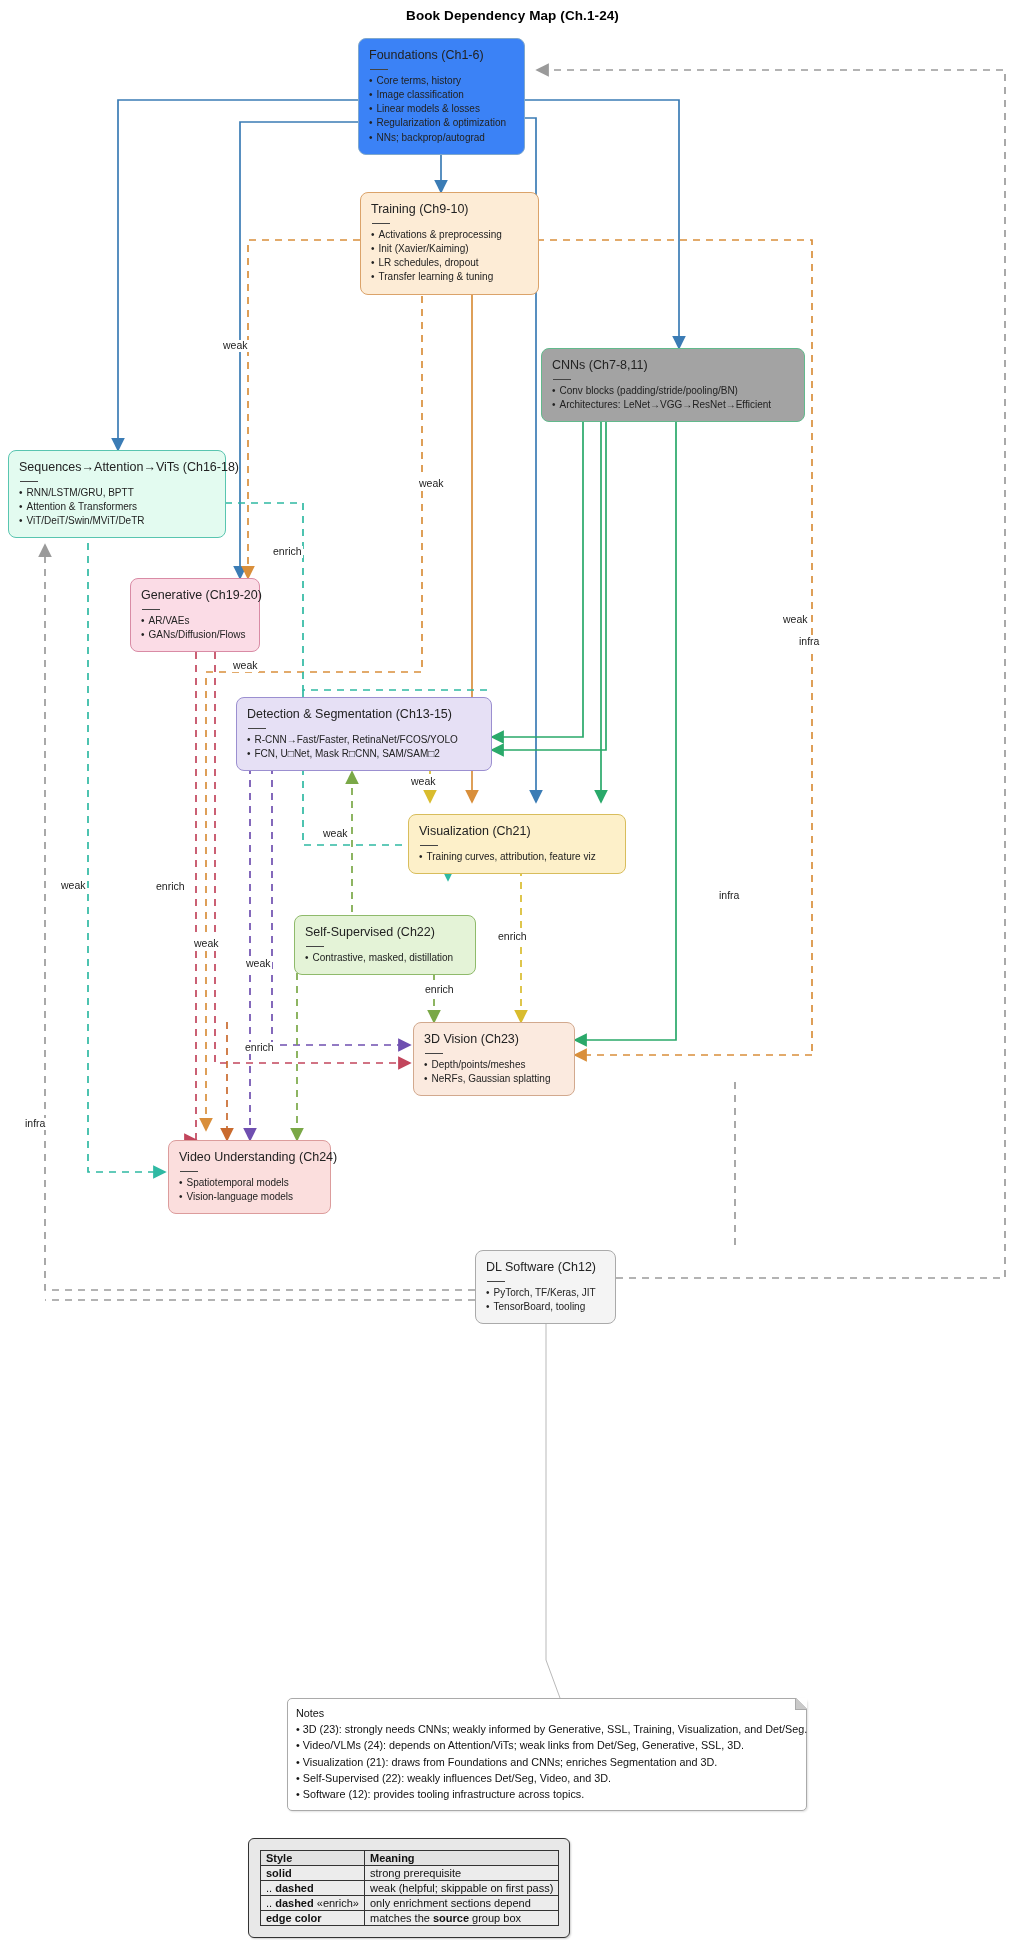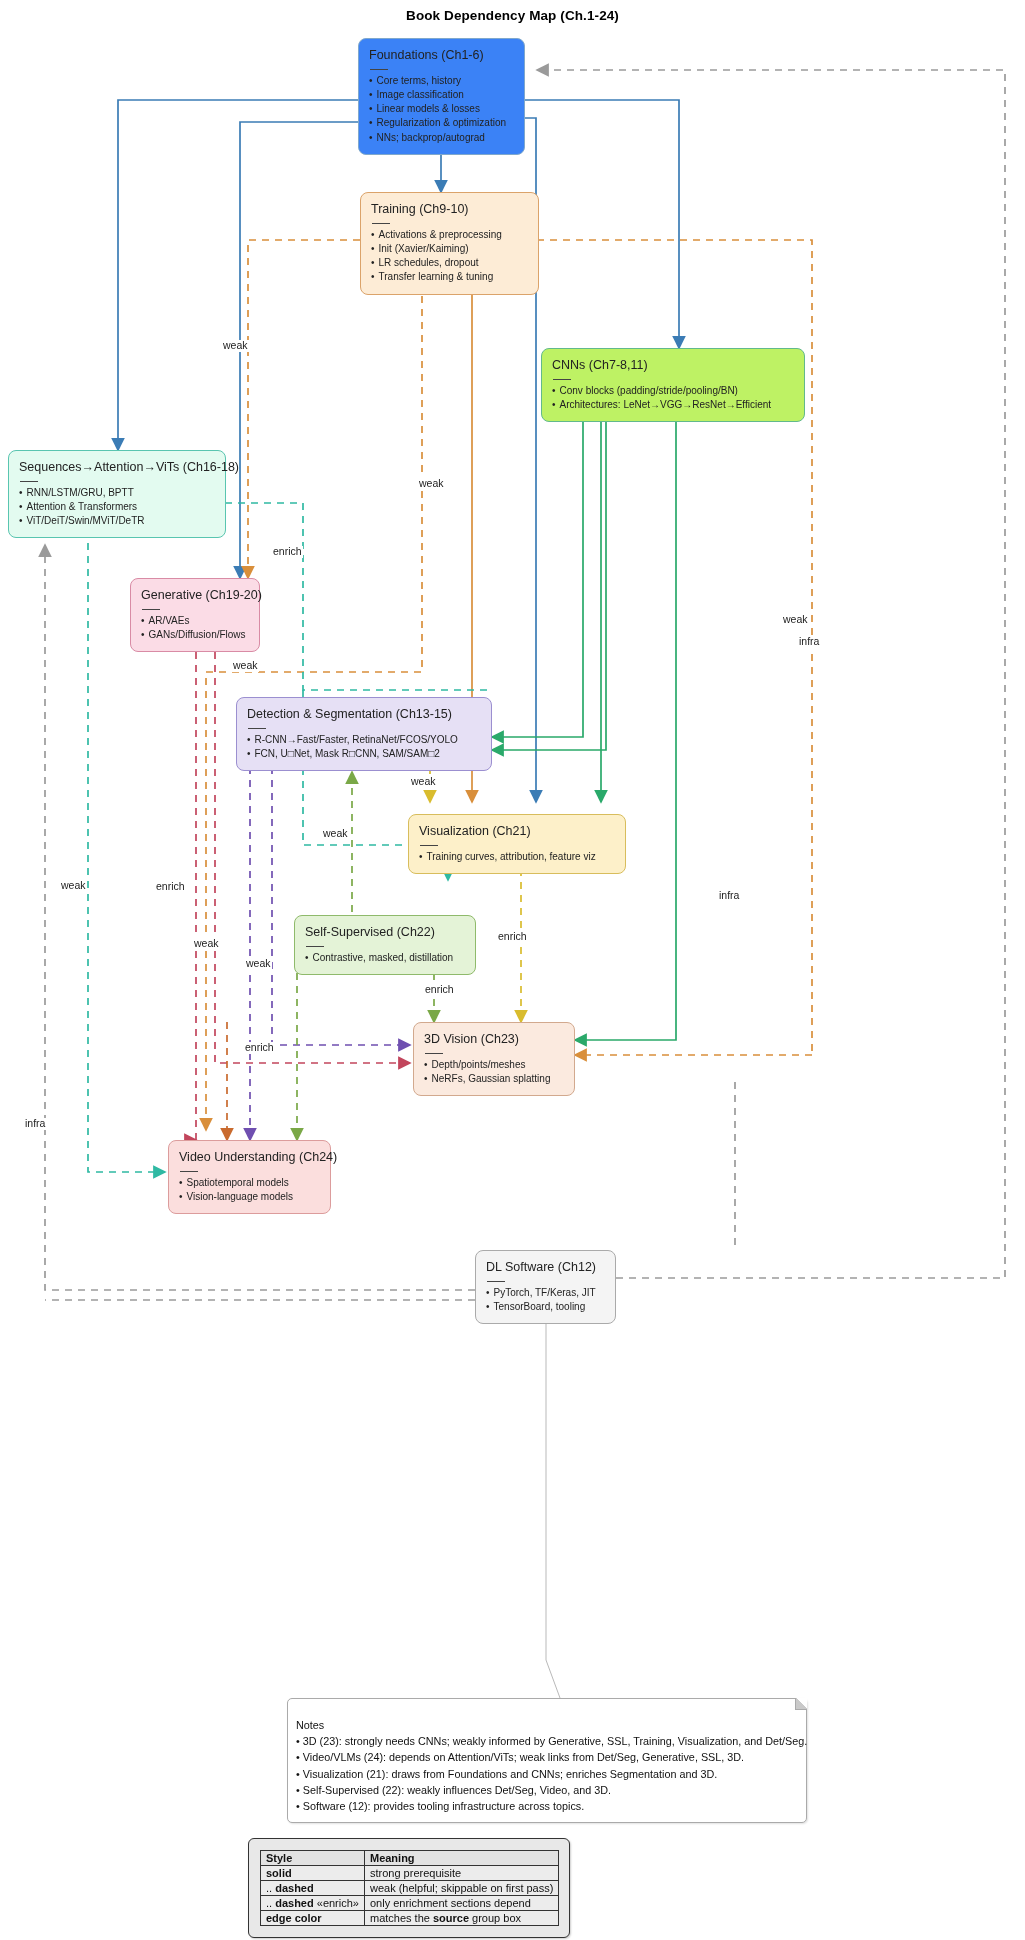--- a/index.html
+++ b/index.html
@@ -15,37 +15,37 @@
   .node{position:absolute;border-radius:8px;border:1px solid #9aa;
         box-sizing:border-box;padding:8px 10px 9px 10px;}
   .node .ttl{font-size:12.5px;color:#222;line-height:1.35;white-space:nowrap;}
   .node .rule{width:18px;height:0;border-top:1.4px solid #444;margin:5px 0 4px 1px;}
   .node .li{font-size:10px;color:#222;line-height:1.42;white-space:nowrap;}
   .node .li::before{content:"\2022";margin-right:4px;}
 
   
   .n-found{background:#3b82f6;border-color:#7fa8cc;}
   .n-train{background:#fdecd6;border-color:#dba36a;}
-  .n-cnn{background:#bef264;border-color:#62b98c;}
+  .n-cnn{background:#a3a3a3;border-color:#62b98c;}
   .n-seq{background:#e3fbf0;border-color:#59c5b0;}
   .n-gen{background:#fbdce6;border-color:#d98ba5;}
   .n-det{background:#e6e0f5;border-color:#9b8fd0;}
   .n-viz{background:#fdf0c9;border-color:#d8bd5c;}
   .n-ssl{background:#e4f3d7;border-color:#8fba6b;}
   .n-3d{background:#fbeadf;border-color:#d2a98e;}
   .n-vid{background:#fbdedd;border-color:#dc9c9c;}
   .n-sw{background:#f4f4f4;border-color:#aaa;}
 
   .elabel{position:absolute;font-size:10.5px;color:#222;white-space:nowrap;
           background:#fff;padding:0 1px;line-height:1.1;}
 
   
   .notes{position:absolute;left:287px;top:1698px;width:520px;
          background:#fff;border:1px solid #aaa;border-radius:5px;
-         box-sizing:border-box;padding:18px 8px 8px 8px;
+         box-sizing:border-box;padding:6px 8px 8px 8px;
          box-shadow:1px 1px 2px rgba(0,0,0,.12);}
   .notes .nh{font-size:10.8px;color:#111;line-height:1.5;}
   .notes .nl{font-size:10.8px;color:#111;line-height:1.5;white-space:nowrap;}
   .notes .nl::before{content:"\2022";margin-right:3px;}
   .fold{position:absolute;right:-1px;top:-1px;width:11px;height:11px;
         background:linear-gradient(225deg,#ffffff 50%,#c9c9c9 50%);
         border-left:1px solid #aaa;border-bottom:1px solid #aaa;}
 
   
   .legend{position:absolute;left:248px;top:1838px;width:322px;

